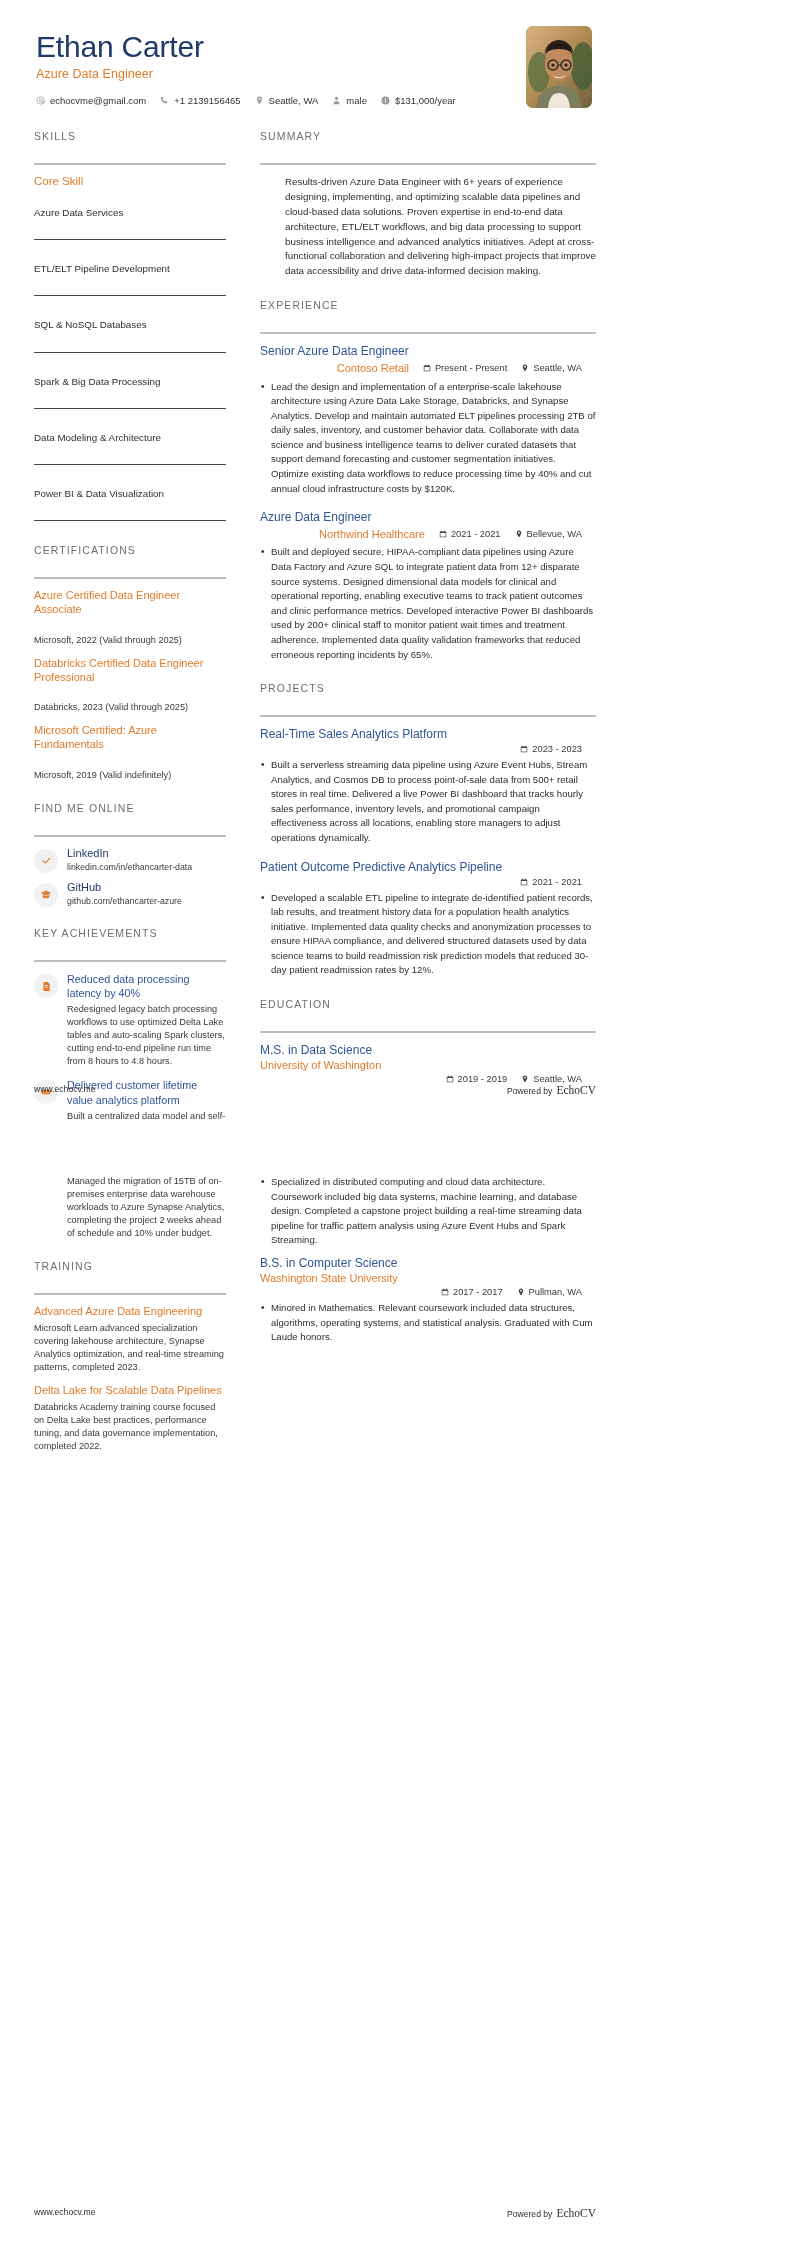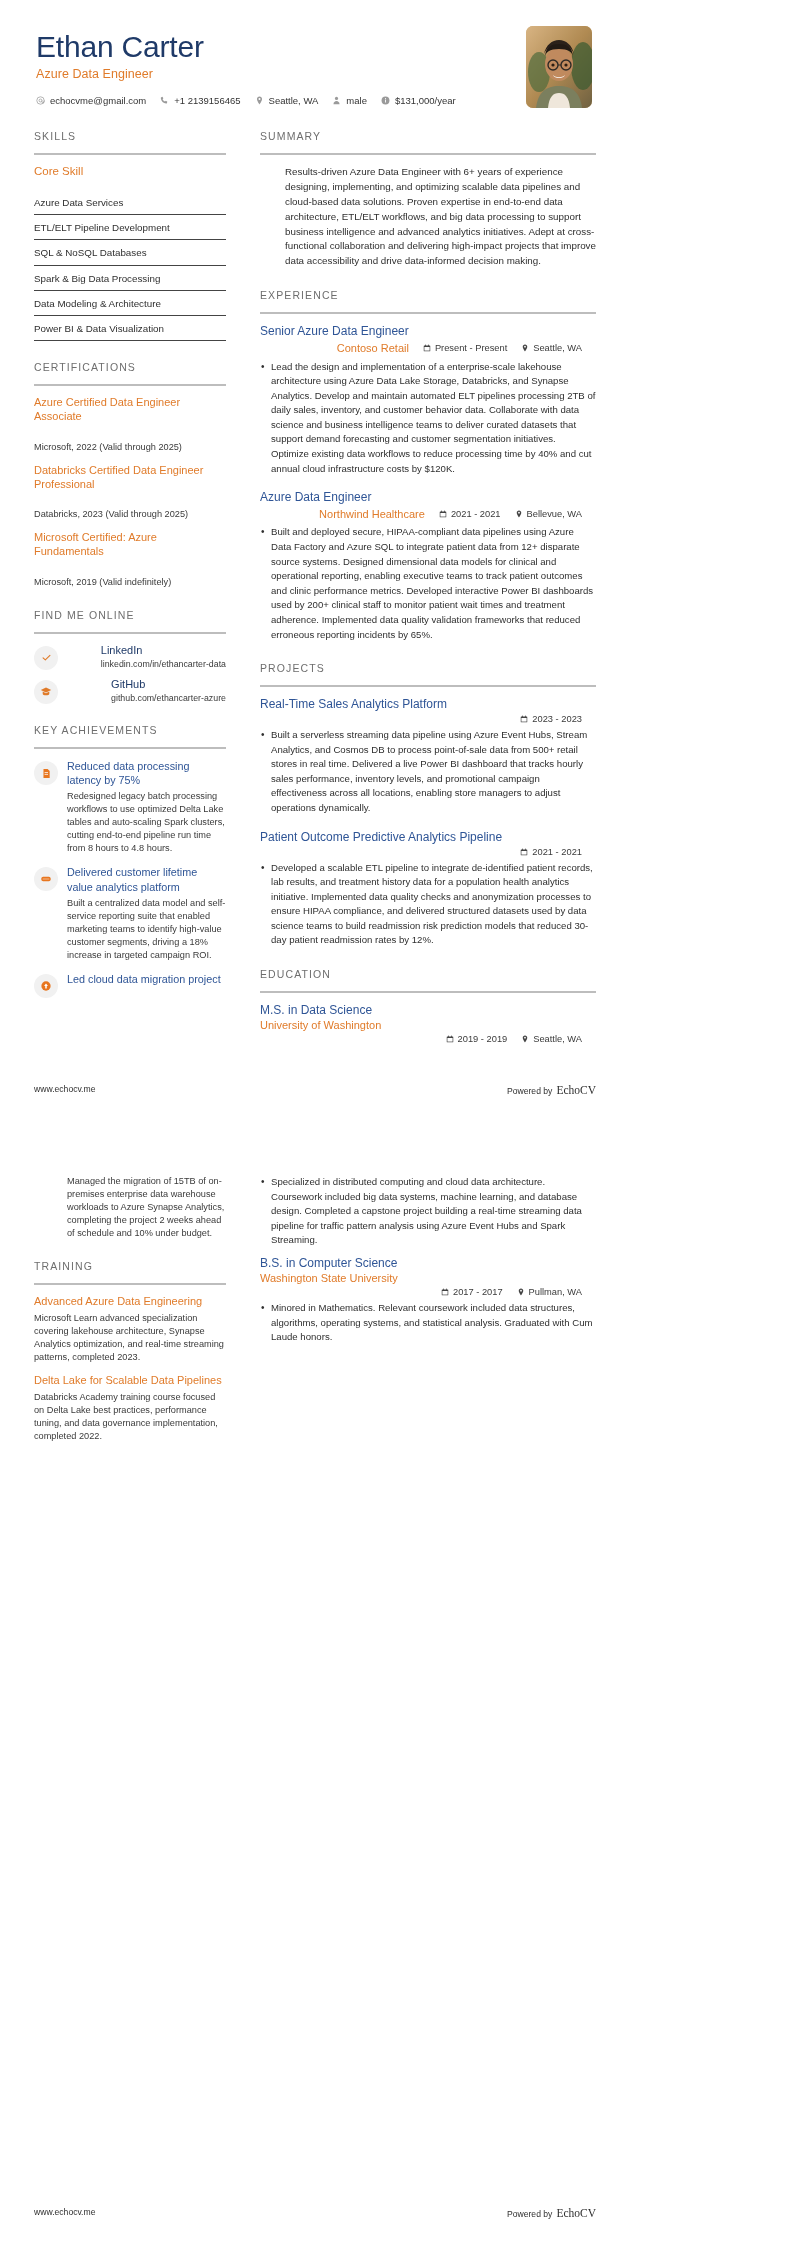--- a/index.html
+++ b/index.html
@@ -85,41 +85,41 @@
   .col-left { width: 196px; flex: 0 0 196px; padding-right: 4px; }
   .col-gap { width: 30px; flex: 0 0 30px; }
   .col-right { flex: 1 1 auto; }
 
   .sec-title {
     font-size: 10.5px;
     letter-spacing: 1.1px;
     color: #6e6e6e;
     font-weight: 400;
     text-transform: uppercase;
-    padding-bottom: 11px;
+    padding-bottom: 21px;
   }
   .sec-rule {
     height: 2px;
     background: #bdbdbd;
     margin-bottom: 10px;
   }
   .section { margin-bottom: 20px; }
 
   
   .core-skill-label {
     font-size: 11.5px;
     color: #e07b2a;
     margin-bottom: 20px;
   }
   .skill-item {
     font-size: 9.8px;
     color: #2f2f2f;
-    padding-bottom: 5px;
+    padding-bottom: 20px;
     border-bottom: 1px solid #444;
-    margin-bottom: 7px;
+    margin-bottom: 23px;
     line-height: 1.25;
   }
 
   
   .cert { margin-bottom: 10px; }
   .cert-name {
     font-size: 11px;
     color: #e07b2a;
     line-height: 1.25;
   }
@@ -128,21 +128,20 @@
     color: #3a3a3a;
     margin-top: 18px;
     line-height: 1.3;
   }
 
   
   .online-item {
     display: flex;
     align-items: flex-start;
     margin-bottom: 8px;
-    justify-content: space-between;
   }
   .online-badge {
     width: 24px; height: 24px;
     border-radius: 50%;
     background: #f1f1f1;
     flex: 0 0 24px;
     display: flex;
     align-items: center;
     justify-content: center;
     margin-right: 9px;
@@ -453,21 +452,21 @@
 
           <div class="ach-item">
             <div class="ach-badge">
               <svg width="11" height="11" viewBox="0 0 16 16" fill="#e8761f">
                 <path d="M3.6 1.4h6l3 3v10h-9z"></path>
                   <rect x="5.2" y="6.2" width="5" height="1.1" fill="#fff"></rect>
                   <rect x="5.2" y="8.6" width="5" height="1.1" fill="#fff"></rect>
               </svg>
             </div>
             <div>
-              <div class="ach-title">Reduced data processing latency by 75%</div>
+              <div class="ach-title">Reduced data processing latency by 40%</div>
               <div class="ach-desc">Redesigned legacy batch processing workflows to use optimized Delta Lake tables and auto-scaling Spark clusters, cutting end-to-end pipeline run time from 8 hours to 4.8 hours.</div>
             </div>
           </div>
 
           <div class="ach-item">
             <div class="ach-badge">
               <svg width="12" height="12" viewBox="0 0 16 16" fill="#e8761f">
                 <rect x="1.8" y="5" width="12.4" height="6" rx="2.4"></rect>
                   <rect x="3.4" y="6.6" width="9.2" height="2.8" rx="1.2" fill="#fff" opacity="0.25"></rect>
               </svg>

